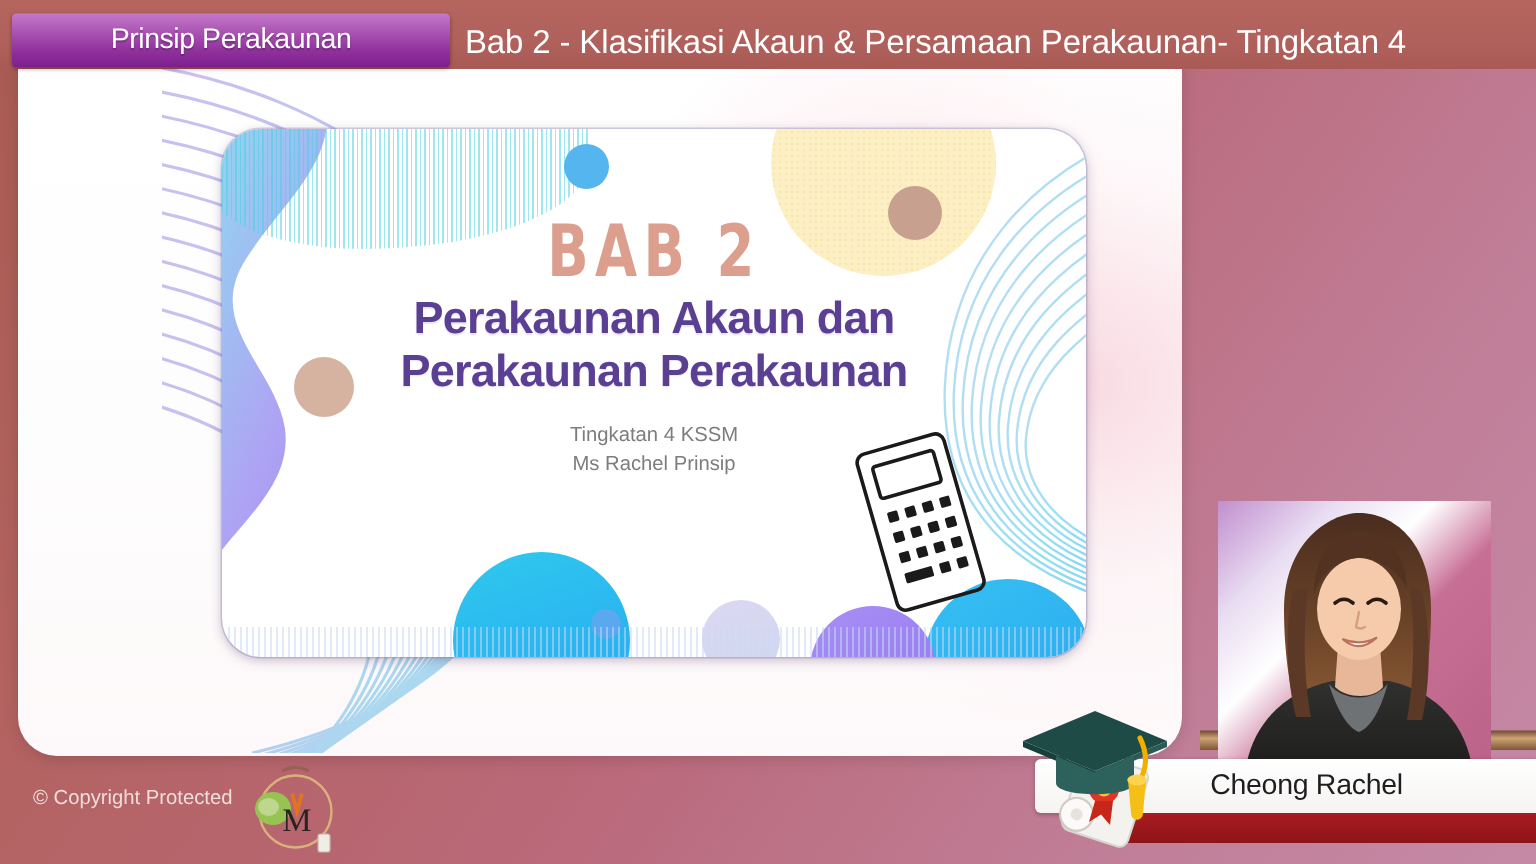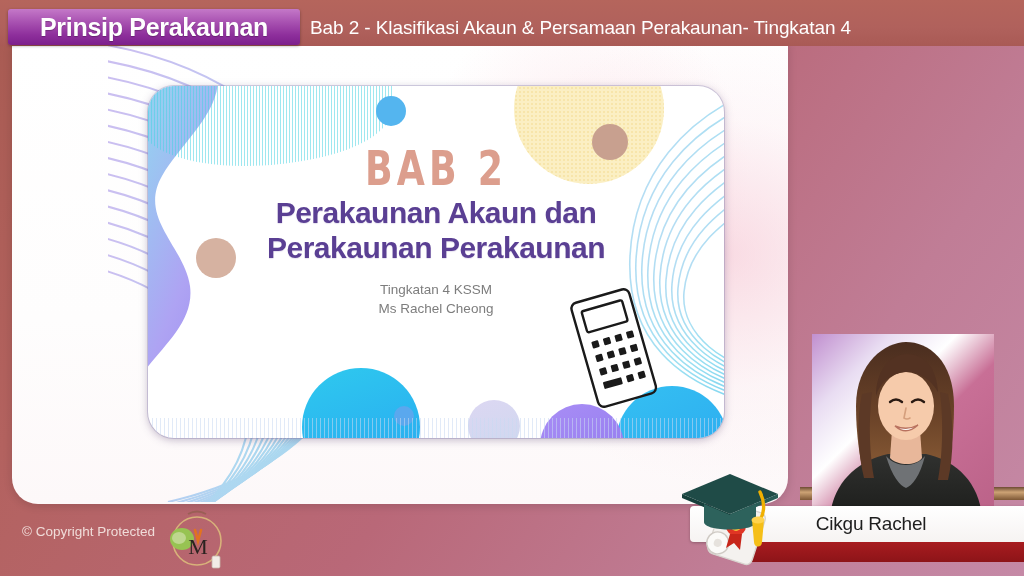--- a/index.html
+++ b/index.html
@@ -36,34 +36,34 @@
     border-radius: 3px;
     background: linear-gradient(180deg, #c478c8 0%, #a750b0 38%, #8e2f9c 72%, #7c1f8c 100%);
     box-shadow: 0 1px 3px rgba(0,0,0,.35);
     display: flex;
     align-items: center;
     justify-content: center;
     z-index: 32;
   }
   #course-badge .badge-text {
     color: #ffffff;
-    font-size: 25px;
-    font-weight: bold;
+    font-size: 19px;
+    font-weight: normal;
     letter-spacing: -0.3px;
     white-space: nowrap;
     text-shadow: 0 1px 1px rgba(0,0,0,.25);
   }
   #header-title {
     position: absolute;
     left: 310px; top: 0;
     height: 56px;
     display: flex;
     align-items: center;
     color: #ffffff;
-    font-size: 19px;
+    font-size: 22px;
     letter-spacing: -0.1px;
     white-space: nowrap;
     z-index: 31;
     text-align: right;
   }
 
   
   #slide-panel {
     position: absolute;
     left: 12px;
@@ -396,21 +396,21 @@
         <rect x="62" y="92" width="7" height="7" rx="1"></rect>
       </g>
     </svg>
 
     <div id="slide-text">
       <div id="bab-number">BAB 2</div>
       <div class="slide-heading">Perakaunan Akaun dan</div>
       <div class="slide-heading">Perakaunan Perakaunan</div>
       <div id="slide-sub">
         <div>Tingkatan 4 KSSM</div>
-        <div>Ms Rachel Cheong</div>
+        <div>Ms Rachel Prinsip</div>
       </div>
     </div>
   </div>
 
   <div id="header-bar"></div>
   <div id="course-badge">
     <span class="badge-text">Prinsip Perakaunan</span>
   </div>
   <div id="header-title">Bab 2 - Klasifikasi Akaun &amp; Persamaan Perakaunan- Tingkatan 4</div>
 
@@ -471,21 +471,21 @@
 
       <path d="M94 74 L92 84 Q95 86 98 84" fill="none" stroke="#d59f7d" stroke-width="1.6" stroke-linecap="round"></path>
 
       <path d="M83 92 Q94 102 106 91 Q95 97 83 92 Z" fill="#ffffff" stroke="#b9725f" stroke-width="1.4"></path>
     </svg>
   </div>
 
   <div id="name-plate">
     <div id="name-plate-white"></div>
     <div id="name-plate-red"></div>
-    <div id="presenter-name">Cikgu Rachel</div>
+    <div id="presenter-name">Cheong Rachel</div>
     <svg id="grad-cap" viewBox="0 0 120 108">
 
       <g transform="rotate(18 62 72)">
         <rect x="40" y="46" width="46" height="54" rx="6" fill="#f4f2ef" stroke="#d8d4cf" stroke-width="1.4"></rect>
         <ellipse cx="48" cy="88" rx="11" ry="11" fill="#fbfaf8" stroke="#cfcac4" stroke-width="1.4"></ellipse>
         <ellipse cx="48" cy="88" rx="4" ry="4" fill="#e6e2dd"></ellipse>
       </g>
 
       <circle cx="62" cy="66" r="10" fill="#e03524"></circle>
       <circle cx="62" cy="66" r="5" fill="#f5c23b"></circle>

